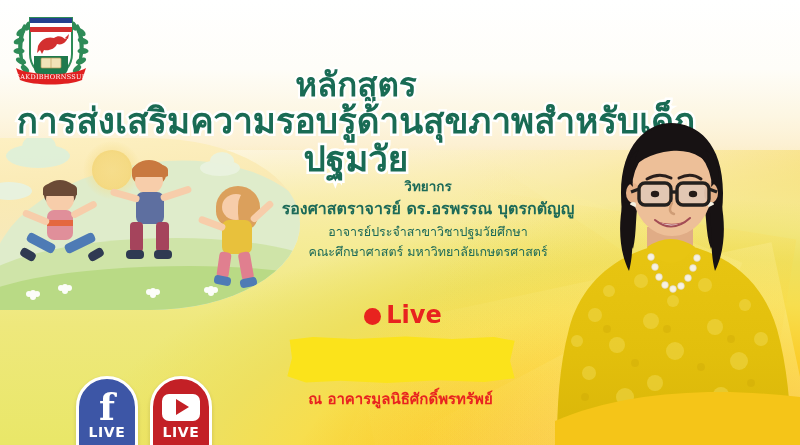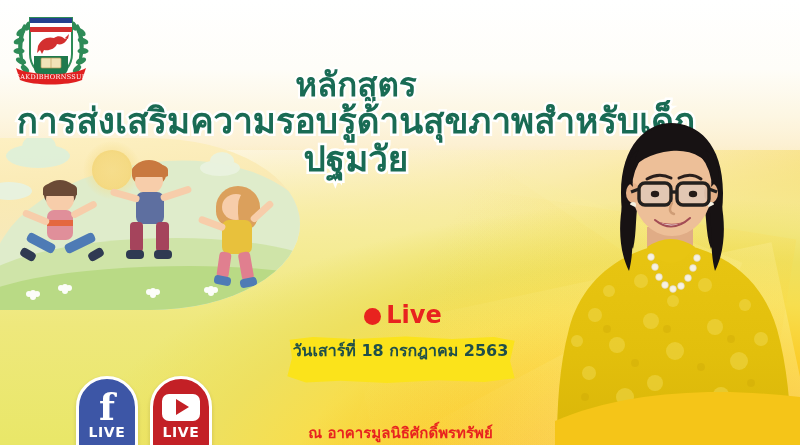--- a/index.html
+++ b/index.html
@@ -107,21 +107,21 @@
              vertical-align:-2px;margin-right:5px;}
 
   .brush{
     position:absolute;left:285px;top:336px;width:232px;height:48px;
     background:#fbe31b;
     clip-path:polygon(2% 8%, 12% 2%, 30% 6%, 52% 1%, 72% 6%, 90% 2%, 99% 10%, 97% 52%, 99% 88%, 86% 96%, 66% 92%, 44% 98%, 24% 93%, 9% 97%, 1% 84%, 3% 46%);
   }
   .sched{position:absolute;left:278px;top:340px;width:245px;text-align:center;color:#1f4f4a;}
   .sched div{font-size:16px;font-weight:bold;line-height:1.32;}
 
-  .venue{position:absolute;left:268px;top:421px;width:265px;text-align:center;
+  .venue{position:absolute;left:268px;top:387px;width:265px;text-align:center;
          color:#e8231f;font-size:15px;font-weight:bold;}
 
   
   .socials{position:absolute;left:76px;top:376px;display:flex;gap:12px;}
   .badge{
     width:62px;height:74px;border-radius:31px 31px 6px 6px;
     border:3px solid #ffffff;box-sizing:border-box;
     display:flex;flex-direction:column;align-items:center;justify-content:flex-start;
     padding-top:9px;box-shadow:0 2px 4px rgba(0,0,0,.14);
   }
@@ -245,28 +245,33 @@
       <div class="k-body" style="left:26px;top:34px;width:30px;height:34px;background:#e8c13c;"></div>
       <div class="k-arm" style="left:2px;top:34px;width:28px;height:7px;transform:rotate(20deg);"></div>
       <div class="k-arm" style="left:52px;top:22px;width:28px;height:7px;transform:rotate(-42deg);"></div>
       <div class="k-leg" style="left:22px;top:66px;width:12px;height:26px;background:#e07f8f;transform:rotate(8deg);"></div>
       <div class="k-leg" style="left:44px;top:66px;width:12px;height:28px;background:#e07f8f;transform:rotate(-10deg);"></div>
       <div class="k-shoe" style="left:18px;top:90px;width:17px;height:9px;background:#4e7bb5;transform:rotate(12deg);"></div>
       <div class="k-shoe" style="left:44px;top:92px;width:17px;height:9px;background:#4e7bb5;transform:rotate(-12deg);"></div>
     </div>
   </div>
 
+  <div class="speaker">
+    <div class="sp-role">วิทยากร</div>
+    <div class="sp-name">รองศาสตราจารย์ ดร.อรพรรณ บุตรกตัญญู</div>
+    <div class="sp-pos">อาจารย์ประจำสาขาวิชาปฐมวัยศึกษา</div>
+    <div class="sp-org">คณะศึกษาศาสตร์ มหาวิทยาลัยเกษตรศาสตร์</div>
+  </div>
 
   <div class="live">
     <span class="dot"></span><span>Live</span>
   </div>
 
   <div class="brush"></div>
   <div class="sched">
-    <div>วันเสาร์ที่ 18 กรกฎาคม 2563</div>
   </div>
 
   <div class="venue">ณ อาคารมูลนิธิศักดิ์พรทรัพย์</div>
 
   <div class="socials">
     <div class="badge fb">
       <div class="glyph">
           <span class="fb-f">f</span>
         </div>
       <div class="lbl">LIVE</div>

